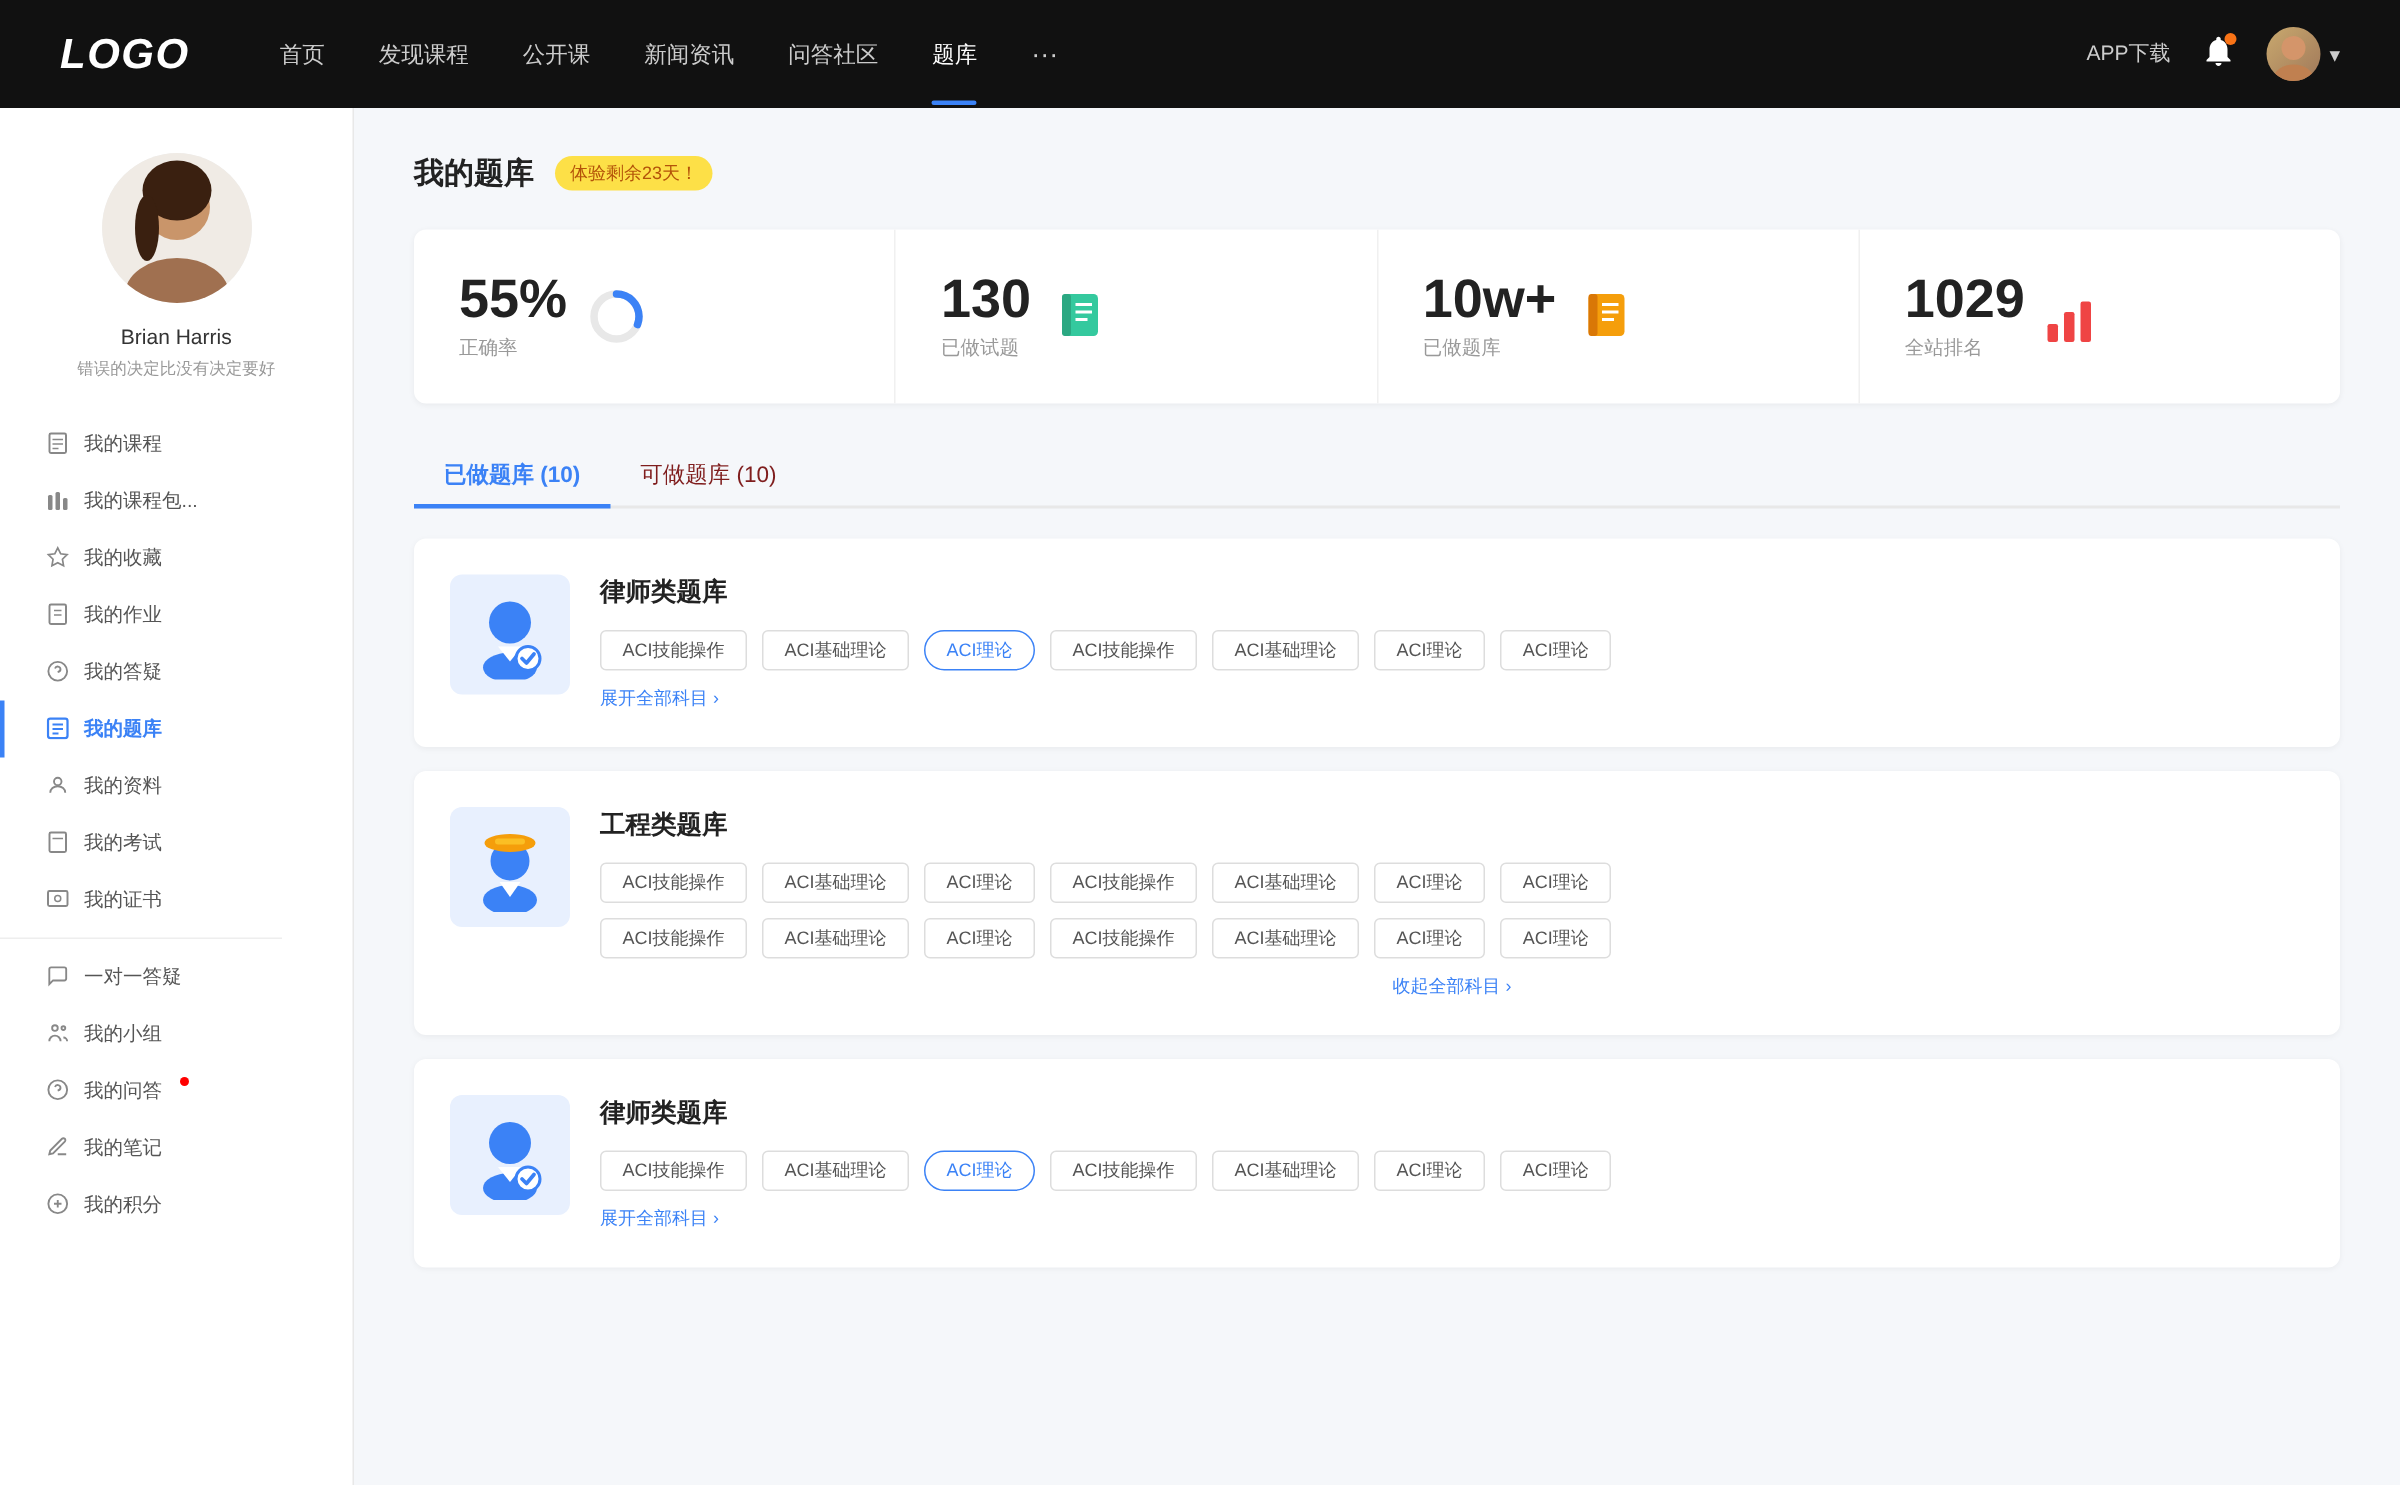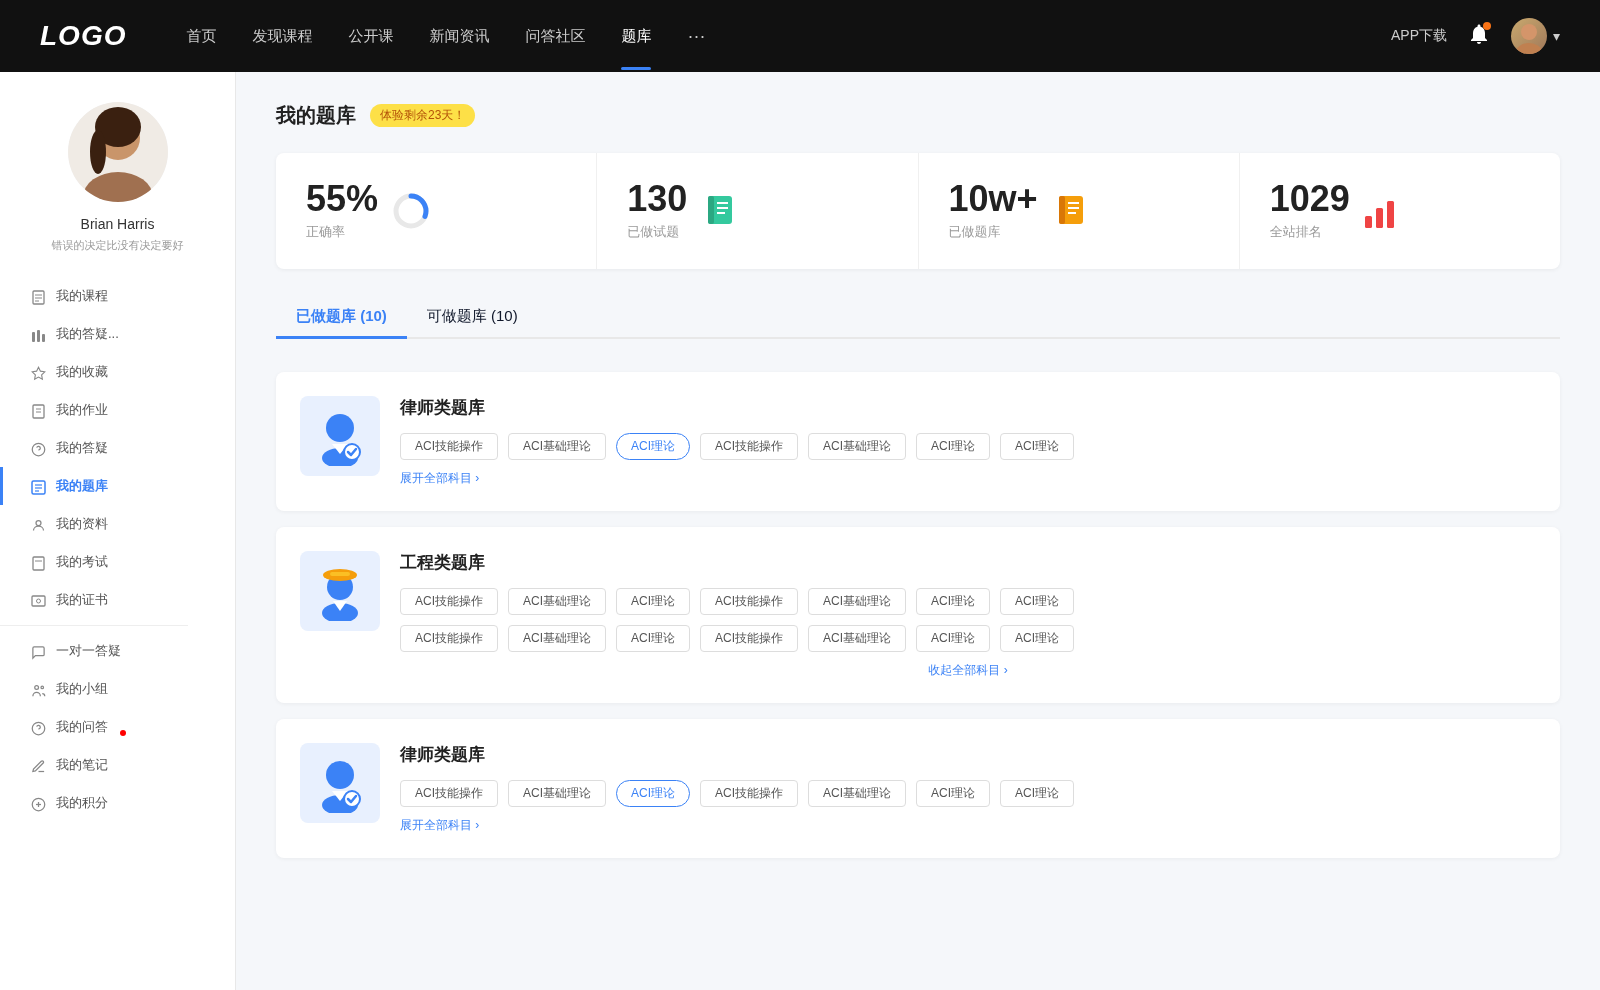--- a/index.html
+++ b/index.html
@@ -130,21 +130,21 @@
       height: 1px;
       background: #eee;
       margin: 6px 0;
     }
     .sidebar-menu {
       width: 100%;
       list-style: none;
     }
     .sidebar-menu-item {
       display: flex;
-      align-items: flex-end;
+      align-items: flex-start;
       gap: 10px;
       padding: 10px 30px;
       font-size: 13px;
       color: #555;
       cursor: pointer;
       position: relative;
     }
     .sidebar-menu-item.active {
       color: #3b82f6;
       font-weight: 600;
@@ -230,27 +230,27 @@
       margin-top: 6px;
     }
 
     
     .donut-svg { width: 38px; height: 38px; }
 
     
     .tabs-row {
       display: flex;
       gap: 0;
-      margin-bottom: 33px;
+      margin-bottom: 20px;
       border-bottom: 2px solid #e8e8e8;
     }
     .tab-item {
       padding: 10px 20px;
       font-size: 15px;
-      color: #0f172a;
+      color: #7f1d1d;
       cursor: pointer;
       border-bottom: 3px solid transparent;
       margin-bottom: -2px;
     }
     .tab-item.active {
       color: #3b82f6;
       border-bottom-color: #3b82f6;
       font-weight: 600;
     }
 
@@ -384,21 +384,21 @@
         <span>我的课程</span>
       </li>
       <li class="sidebar-menu-item">
         <span class="sidebar-icon">
           <svg width="15" height="15" viewBox="0 0 15 15" fill="none">
               <rect x="1" y="4" width="3" height="10" rx="1" fill="#888"></rect>
               <rect x="6" y="2" width="3" height="12" rx="1" fill="#888"></rect>
               <rect x="11" y="6" width="3" height="8" rx="1" fill="#888"></rect>
             </svg>
         </span>
-        <span>我的答疑...</span>
+        <span>我的课程包...</span>
       </li>
       <li class="sidebar-menu-item">
         <span class="sidebar-icon">
           <svg width="15" height="15" viewBox="0 0 24 24" fill="none" stroke="#888" stroke-width="1.8">
               <polygon points="12 2 15.09 8.26 22 9.27 17 14.14 18.18 21.02 12 17.77 5.82 21.02 7 14.14 2 9.27 8.91 8.26 12 2"></polygon>
             </svg>
         </span>
         <span>我的收藏</span>
       </li>
       <li class="sidebar-menu-item">

